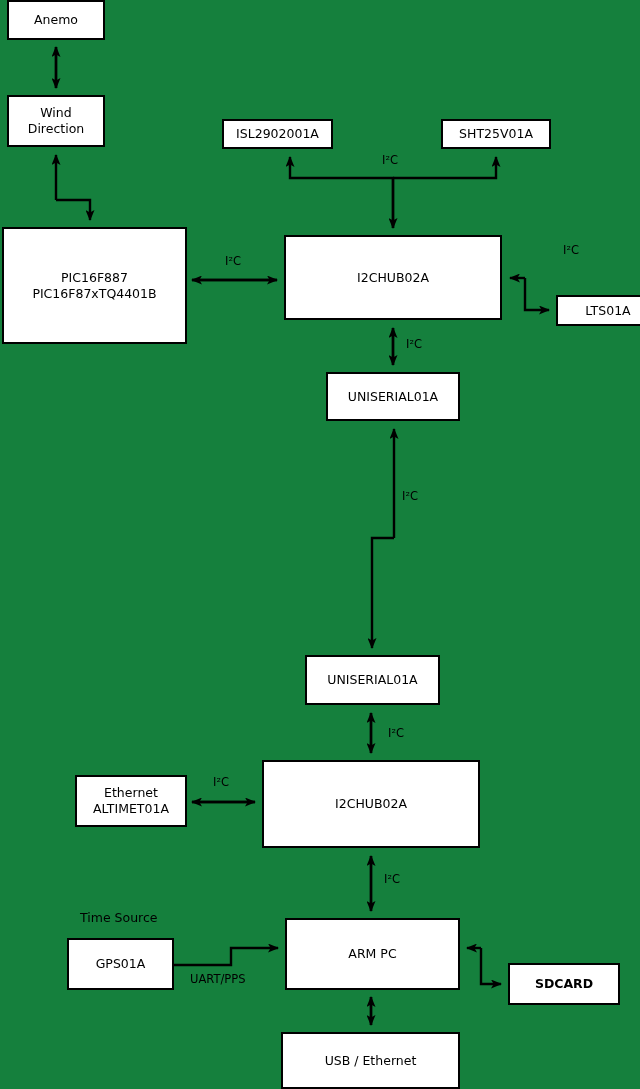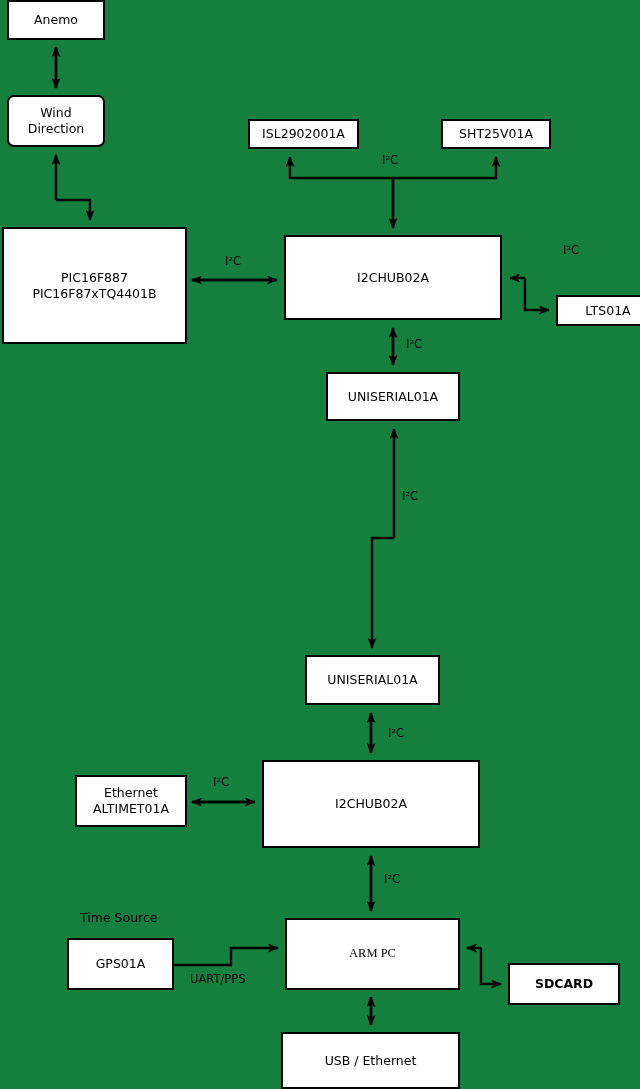--- a/index.html
+++ b/index.html
@@ -105,31 +105,31 @@
 
       <line x1="371" y1="1025" x2="371" y2="997" marker-end="url(#ah)"></line>
       <line x1="371" y1="997" x2="371" y2="1025" marker-end="url(#ah)"></line>
     </g>
   </svg>
 
   <div class="node" style="left:7px; top:0px; width:98px; height:40px;">
     <span class="lbl">Anemo</span>
   </div>
 
-  <div class="node" style="left:7px; top:95px; width:98px; height:52px;border-radius:7px;">
+  <div class="node" style="left:7px; top:95px; width:98px; height:52px;">
     <span class="lbl">Wind
 Direction</span>
   </div>
 
   <div class="node" style="left:2px; top:227px; width:185px; height:117px;">
     <span class="lbl">PIC16F887
 PIC16F87xTQ4401B</span>
   </div>
 
-  <div class="node" style="left:248px; top:119px; width:111px; height:30px;">
+  <div class="node" style="left:222px; top:119px; width:111px; height:30px;">
     <span class="lbl">ISL2902001A</span>
   </div>
 
   <div class="node" style="left:441px; top:119px; width:110px; height:30px;">
     <span class="lbl">SHT25V01A</span>
   </div>
 
   <div class="node" style="left:284px; top:235px; width:218px; height:85px;">
     <span class="lbl">I2CHUB02A</span>
   </div>
@@ -152,21 +152,21 @@
   </div>
 
   <div class="node" style="left:262px; top:760px; width:218px; height:88px;">
     <span class="lbl">I2CHUB02A</span>
   </div>
 
   <div class="node" style="left:67px; top:938px; width:107px; height:52px;">
     <span class="lbl">GPS01A</span>
   </div>
 
-  <div class="node" style="left:285px; top:918px; width:175px; height:72px;font-family:Liberation Serif, serif;">
+  <div class="node" style="left:285px; top:918px; width:175px; height:72px;">
     <span class="lbl">ARM PC</span>
   </div>
 
   <div class="node" style="left:508px; top:963px; width:112px; height:42px;font-weight:bold;">
     <span class="lbl">SDCARD</span>
   </div>
 
   <div class="node" style="left:281px; top:1032px; width:179px; height:57px;">
     <span class="lbl">USB / Ethernet</span>
   </div>

